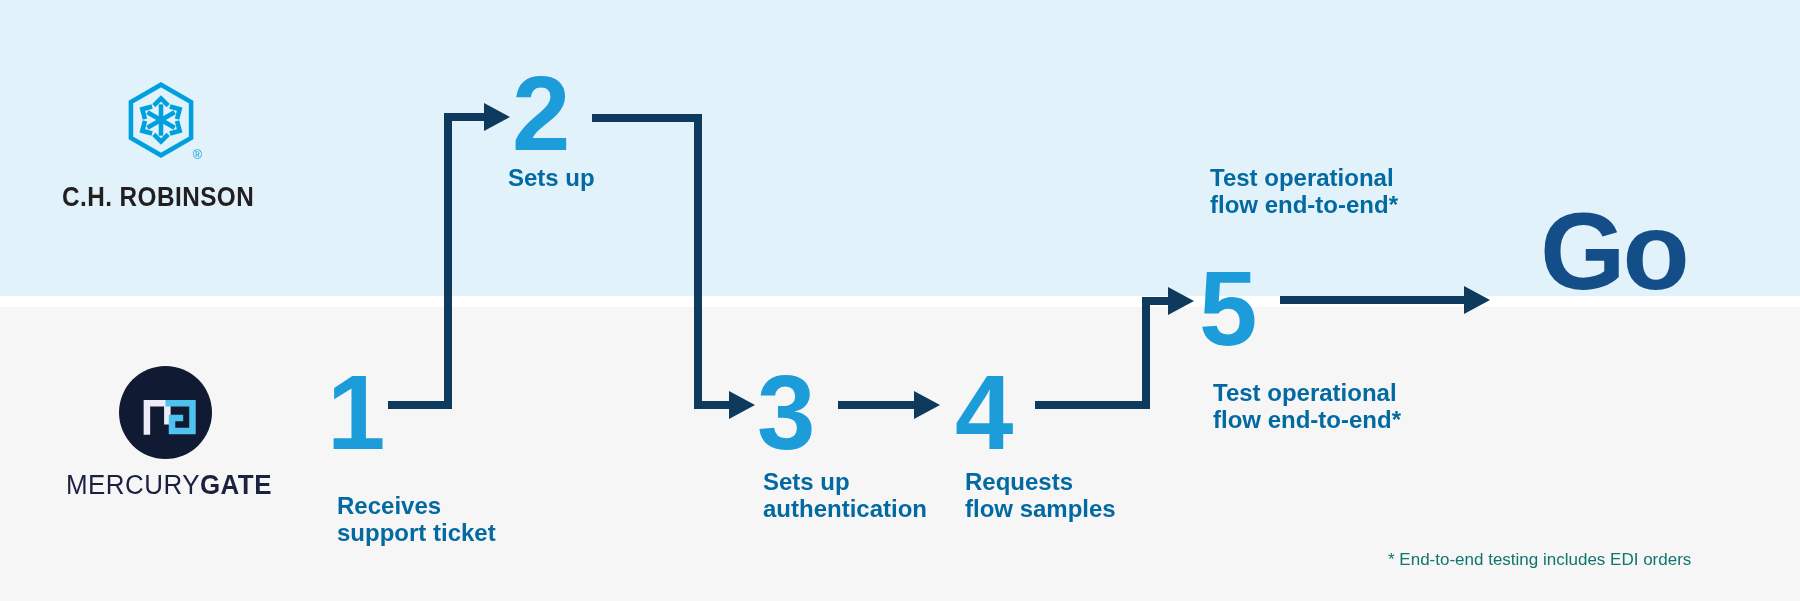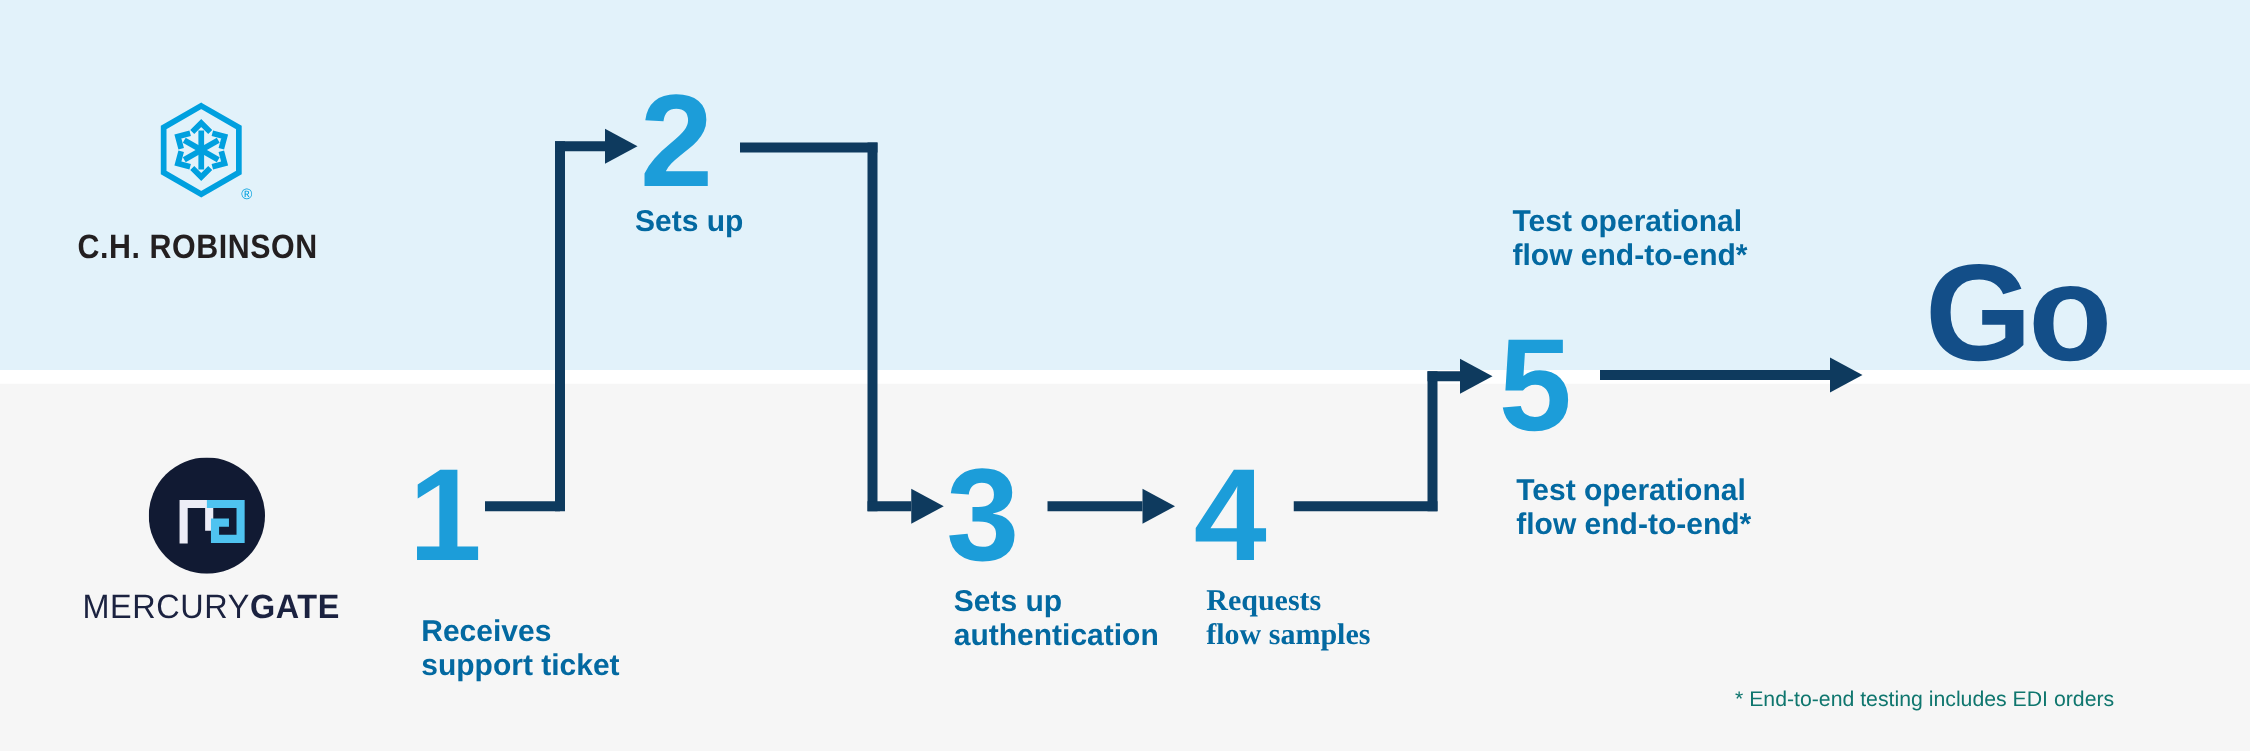--- a/index.html
+++ b/index.html
@@ -130,21 +130,21 @@
     <span>Receives</span>
     <span>support ticket</span>
   </div>
   <div class="lbl" style="left:508px;top:164px;">
     <span>Sets up</span>
   </div>
   <div class="lbl" style="left:763px;top:468px;">
     <span>Sets up</span>
     <span>authentication</span>
   </div>
-  <div class="lbl" style="left:965px;top:468px;font-family:Liberation Serif, serif;">
+  <div class="lbl" style="left:965px;top:468px;">
     <span>Requests</span>
     <span>flow samples</span>
   </div>
   <div class="lbl" style="left:1210px;top:164px;">
     <span>Test operational</span>
     <span>flow end-to-end*</span>
   </div>
   <div class="lbl" style="left:1213px;top:379px;">
     <span>Test operational</span>
     <span>flow end-to-end*</span>

